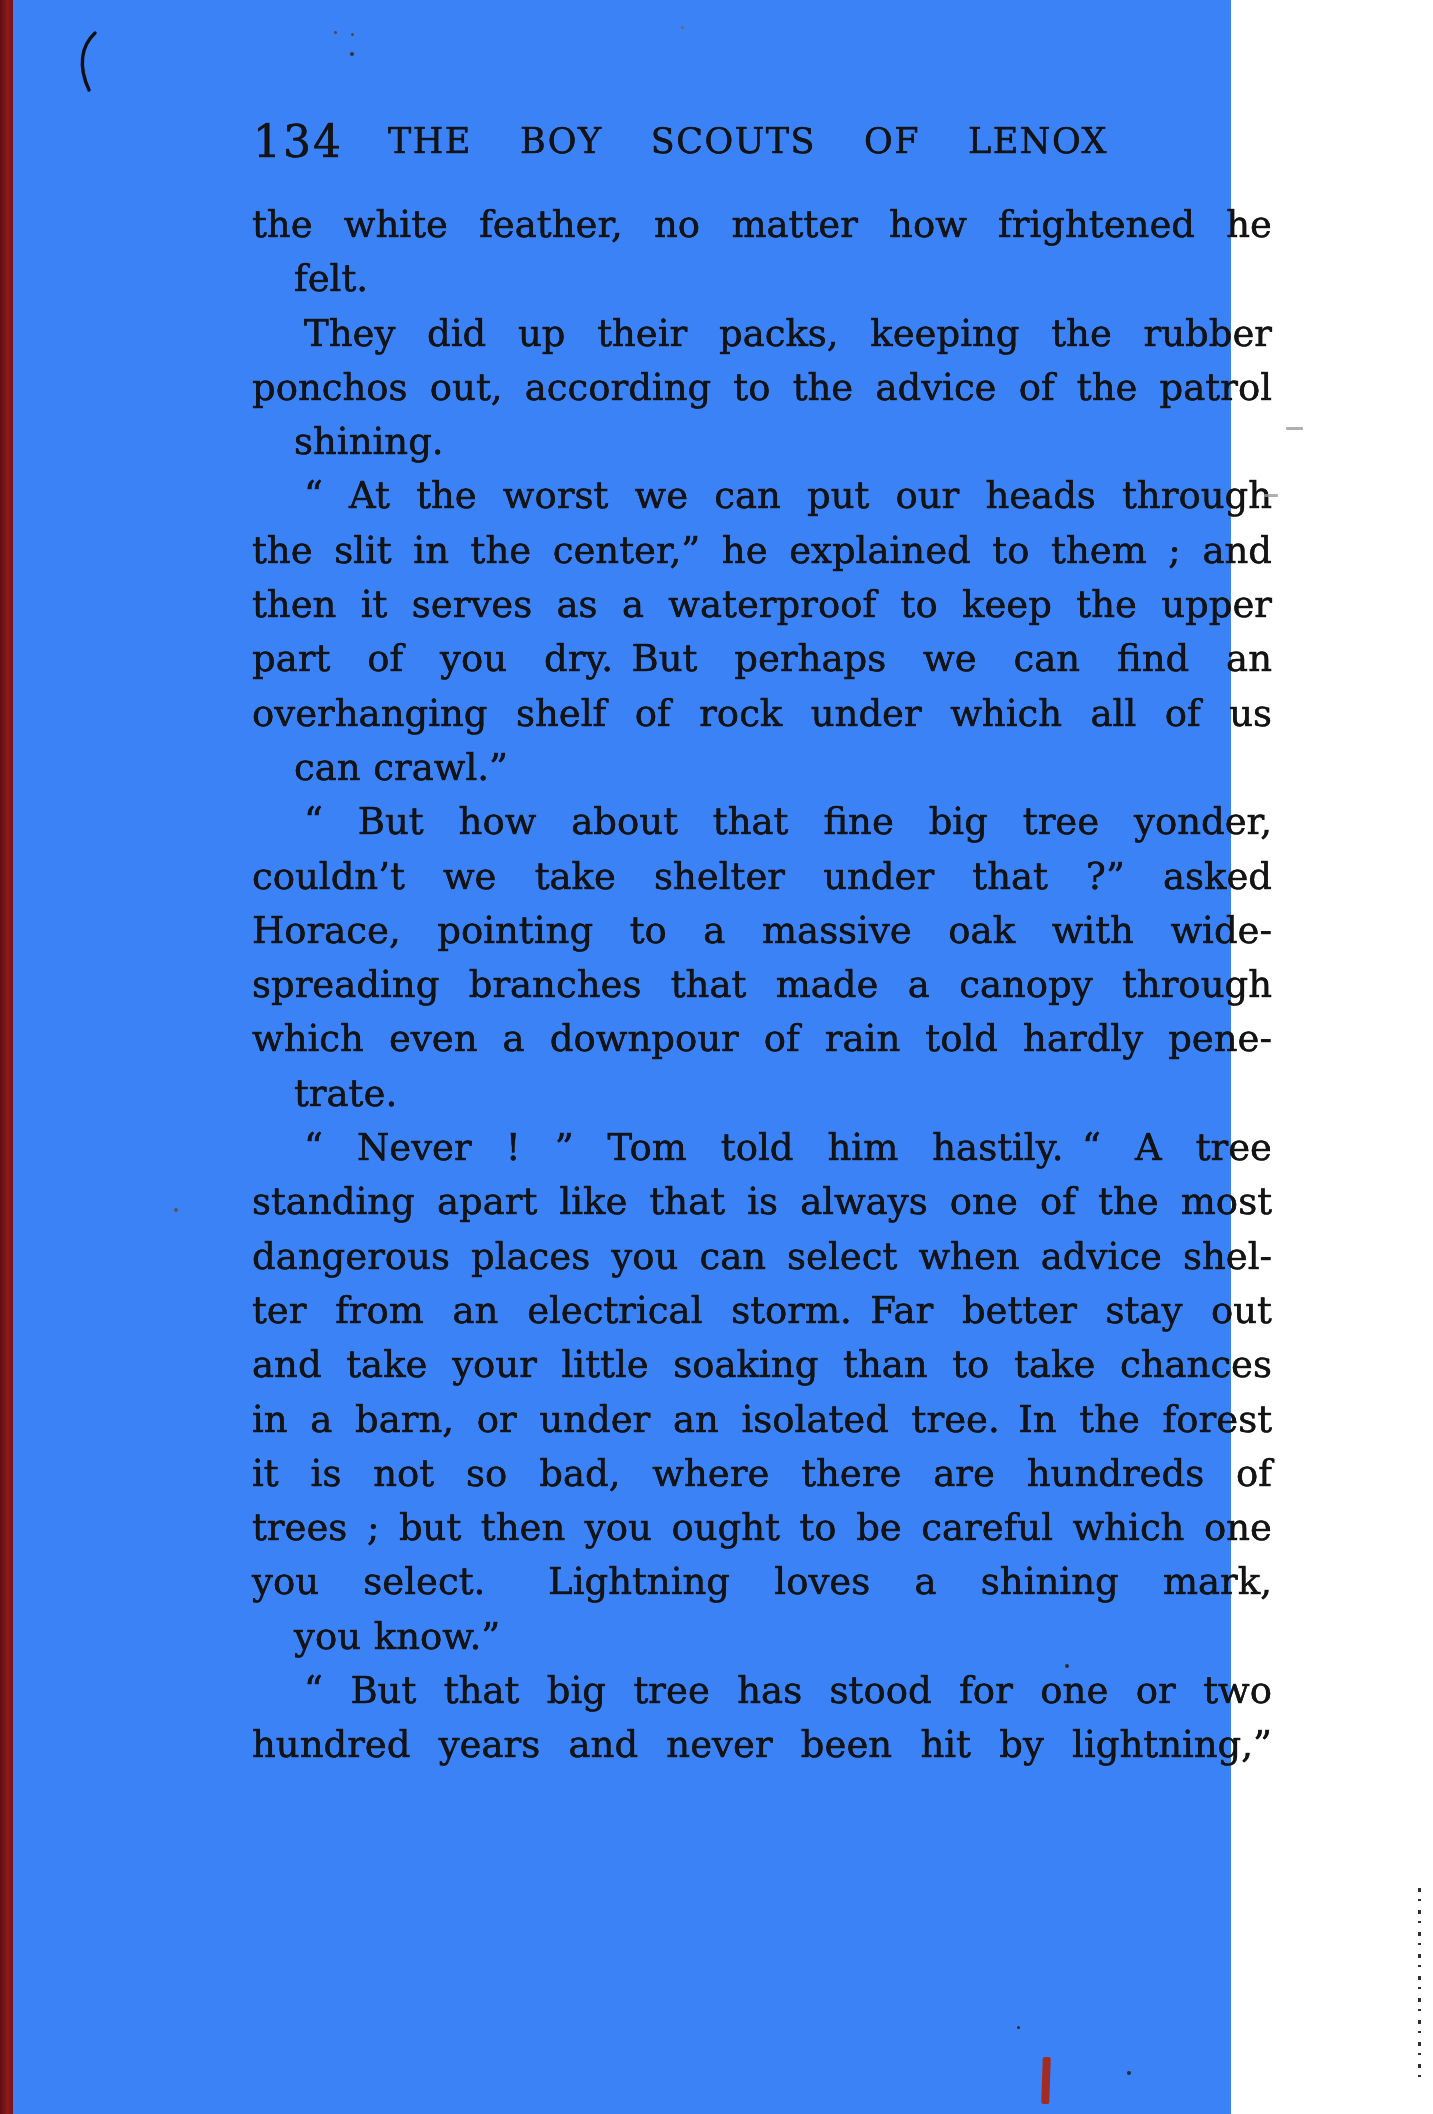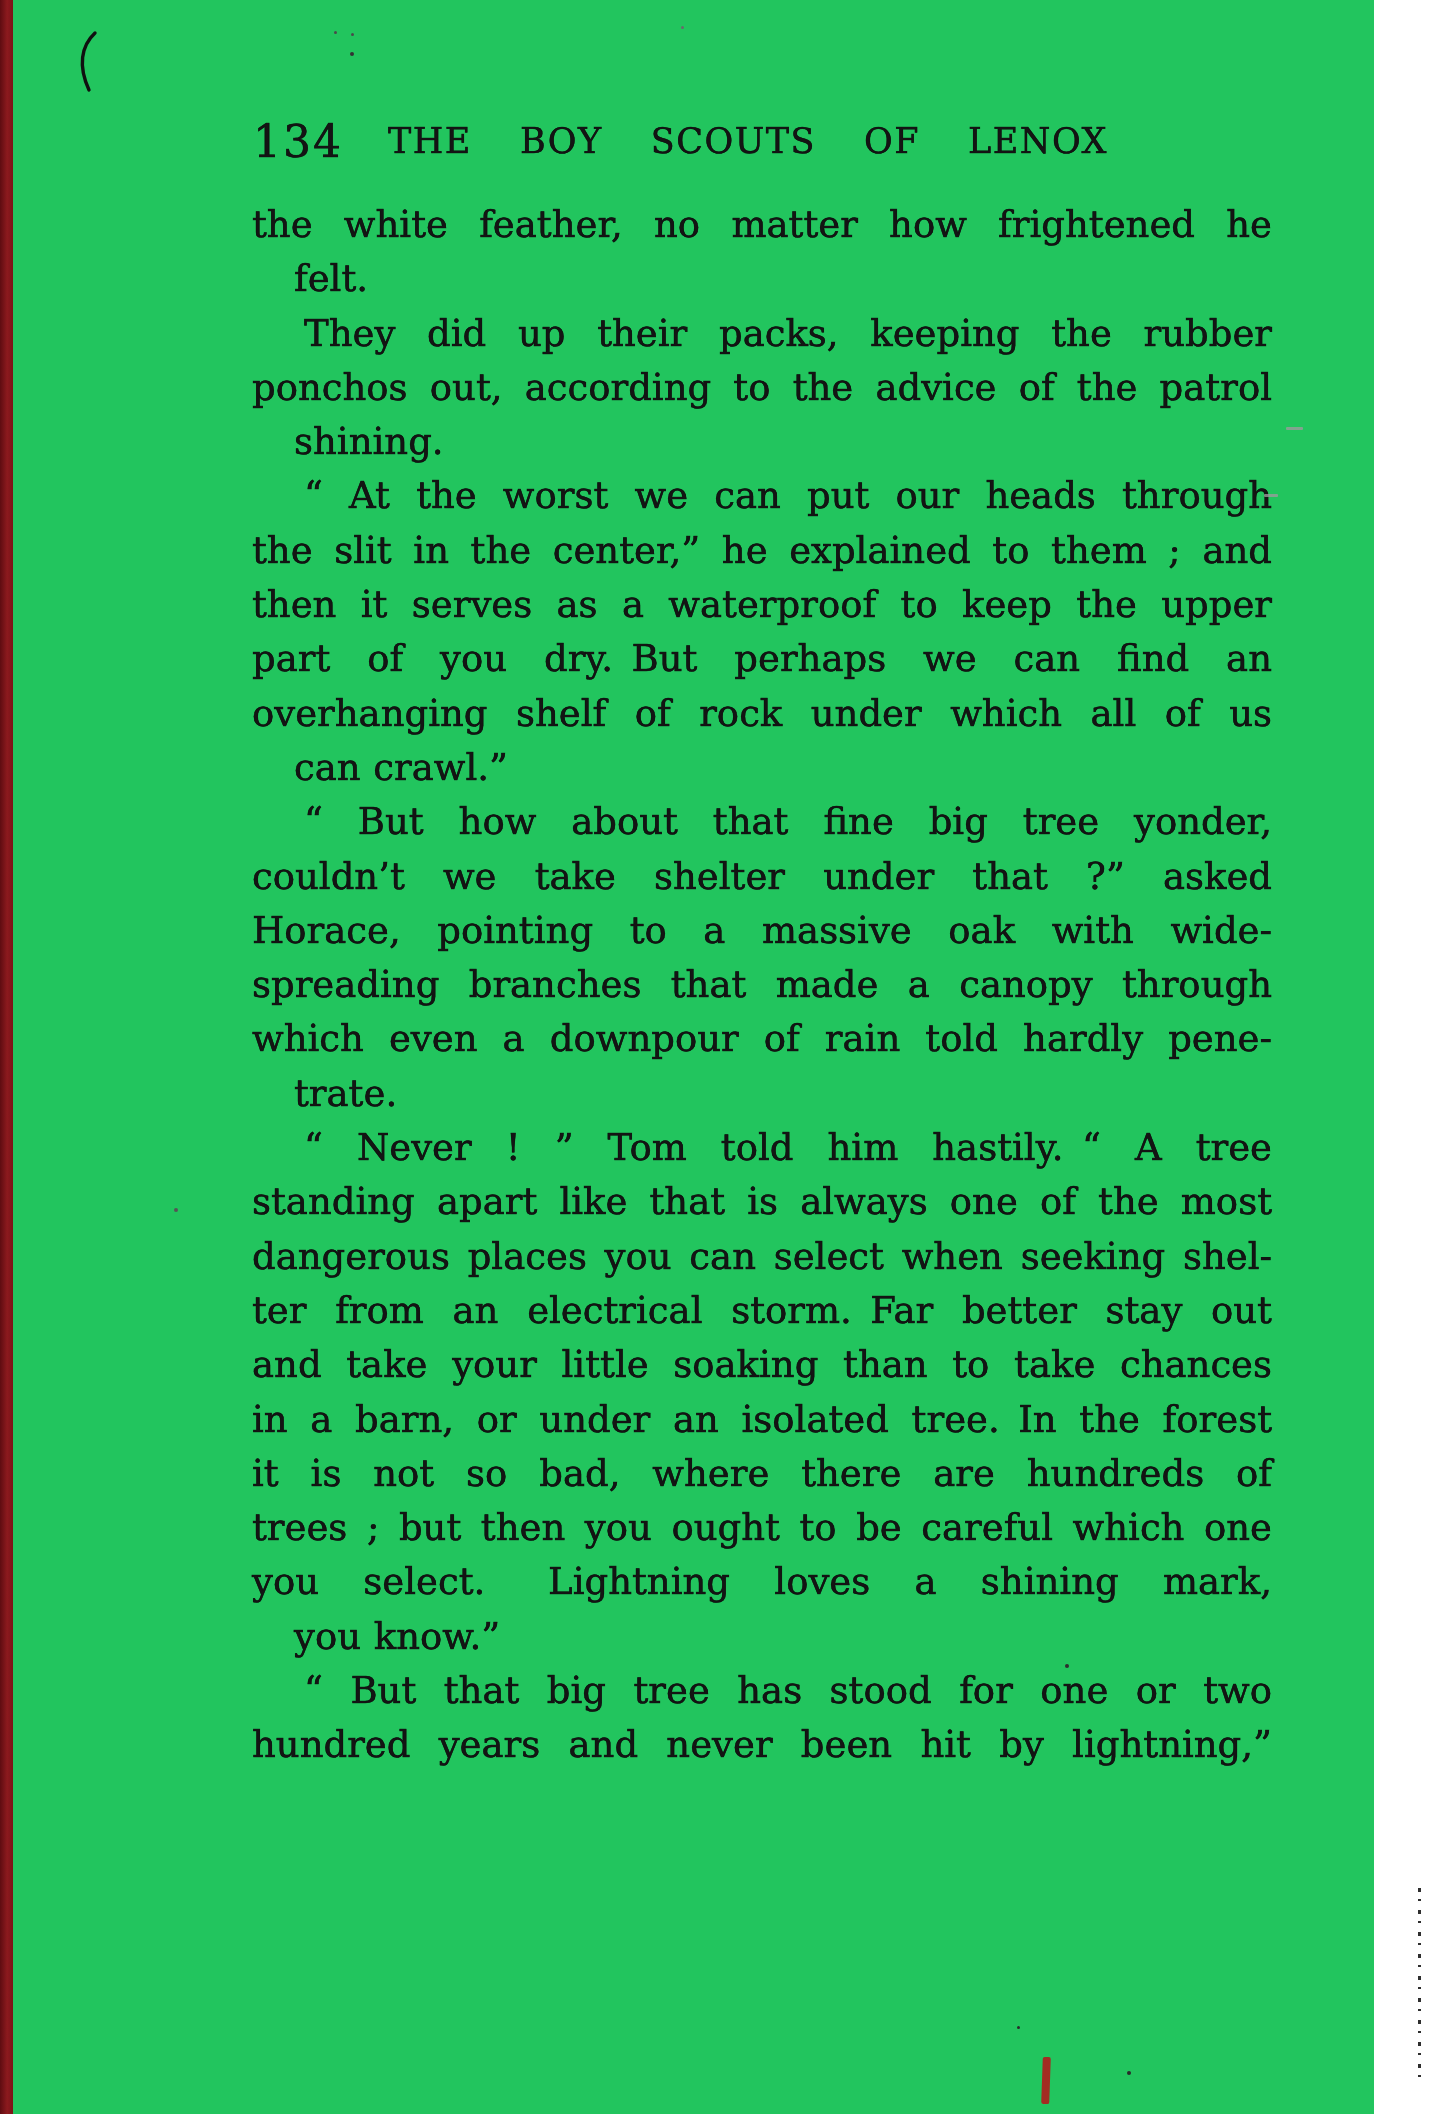--- a/index.html
+++ b/index.html
@@ -1,18 +1,18 @@
 <!DOCTYPE html>
 <html><head>
 <meta charset="utf-8">
 <style>
   html,body{margin:0;padding:0;}
   body{width:1433px;height:2114px;background:#ffffff;overflow:hidden;
        font-family:"DejaVu Serif","Liberation Serif",serif;}
-  .page{position:relative;width:1374px;height:2114px;background:#22c55e;}
+  .page{position:relative;width:1231px;height:2114px;background:#3b82f6;}
 
   
   .ink{color:#141414;-webkit-text-stroke:0.45px rgba(15,15,15,.8);
        text-shadow:0 0 .5px rgba(0,0,0,.85);}
 
   
   .red-strip{position:absolute;left:0;top:0;height:100%;width:13px;
              background:linear-gradient(to right,#5e0c11,#8c1a1e 55%,#76101 6);}
   
 
@@ -77,21 +77,21 @@
       <div class="line ink">overhanging shelf of rock under which all of us</div>
       <div class="line ink eop">can crawl.”</div>
       <div class="line ink ind">“ But how about that fine big tree yonder,</div>
       <div class="line ink">couldn’t we take shelter under that ?” asked</div>
       <div class="line ink">Horace, pointing to a massive oak with wide-</div>
       <div class="line ink">spreading branches that made a canopy through</div>
       <div class="line ink">which even a downpour of rain told hardly pene-</div>
       <div class="line ink eop">trate.</div>
       <div class="line ink ind">“ Never ! ” Tom told him hastily. “ A tree</div>
       <div class="line ink">standing apart like that is always one of the most</div>
-      <div class="line ink">dangerous places you can select when seeking shel-</div>
+      <div class="line ink">dangerous places you can select when advice shel-</div>
       <div class="line ink">ter from an electrical storm. Far better stay out</div>
       <div class="line ink">and take your little soaking than to take chances</div>
       <div class="line ink">in a barn, or under an isolated tree. In the forest</div>
       <div class="line ink">it is not so bad, where there are hundreds of</div>
       <div class="line ink">trees ; but then  you ought to be careful which one</div>
       <div class="line ink">you select.  Lightning loves a shining mark,</div>
       <div class="line ink eop">you know.”</div>
       <div class="line ink ind">“ But that big tree has stood for one or two</div>
       <div class="line ink">hundred years and never been hit by lightning,”</div>
     </div>

